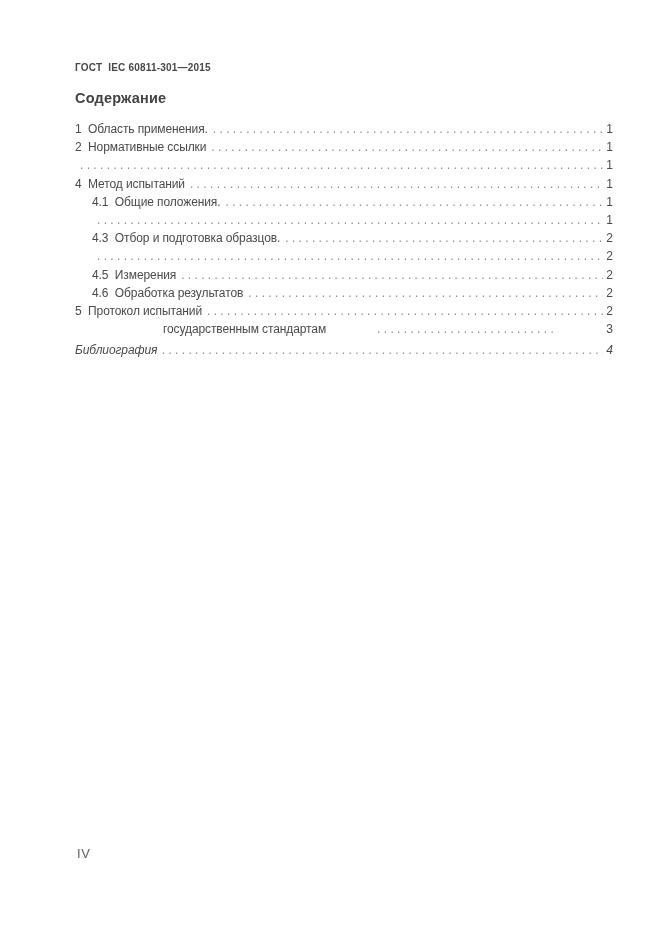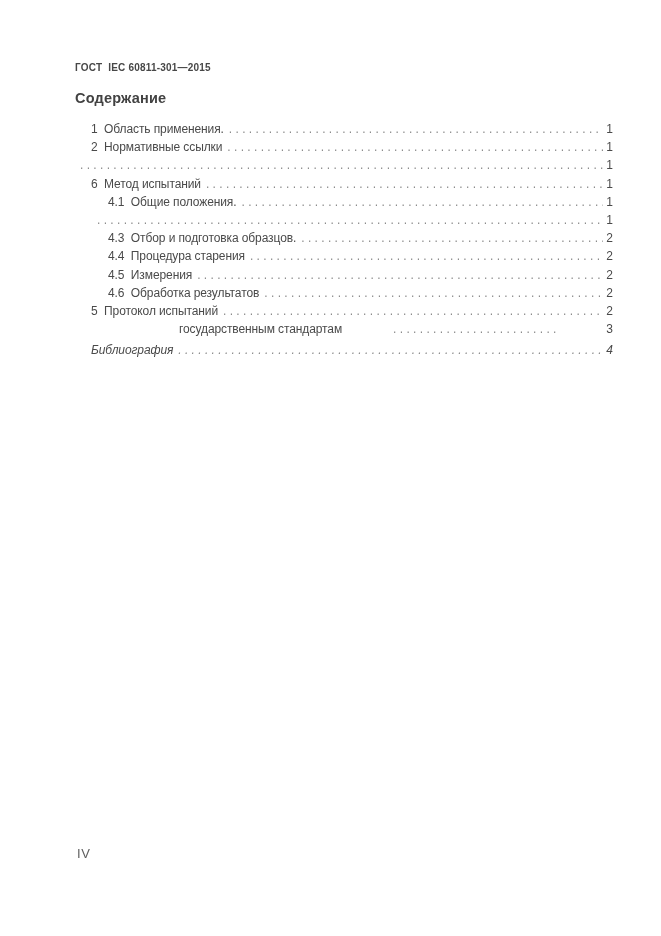--- a/index.html
+++ b/index.html
@@ -47,21 +47,20 @@
   .toc-row {
     display: flex;
     align-items: baseline;
     height: 18.2px;
     overflow: hidden;
   }
   .toc-row .t {
     white-space: pre;
     letter-spacing: -0.1px;
     flex: 0 0 auto;
-    margin-left: 16px;
   }
   .toc-row.lvl1 { padding-left: 17px; justify-content: center; }
   .toc-row.lvl2 { padding-left: 88px; gap: 46px; }
   .toc-row.noleader .t { letter-spacing: -0.35px; }
   .toc-row.gap-before { margin-top: 3px; font-style: italic; }
   .leader {
     flex: 1 1 auto;
     overflow: hidden;
     white-space: nowrap;
     text-align: right;
@@ -102,40 +101,39 @@
     <div class="toc-row lvl0">
       <span class="t">2  Нормативные ссылки</span>
       <span class="leader"></span>
       <span class="pg">1</span>
     </div>
     <div class="toc-row lvl0">
       <span class="leader"></span>
       <span class="pg">1</span>
     </div>
     <div class="toc-row lvl0">
-      <span class="t">6  Метод испытаний</span>
+      <span class="t">4  Метод испытаний</span>
       <span class="leader"></span>
       <span class="pg">1</span>
     </div>
     <div class="toc-row lvl1">
       <span class="t">4.1  Общие положения.</span>
       <span class="leader"></span>
       <span class="pg">1</span>
     </div>
     <div class="toc-row lvl1">
       <span class="leader"></span>
       <span class="pg">1</span>
     </div>
     <div class="toc-row lvl1">
       <span class="t">4.3  Отбор и подготовка образцов.</span>
       <span class="leader"></span>
       <span class="pg">2</span>
     </div>
     <div class="toc-row lvl1">
-      <span class="t">4.4  Процедура старения</span>
       <span class="leader"></span>
       <span class="pg">2</span>
     </div>
     <div class="toc-row lvl1">
       <span class="t">4.5  Измерения</span>
       <span class="leader"></span>
       <span class="pg">2</span>
     </div>
     <div class="toc-row lvl1">
       <span class="t">4.6  Обработка результатов</span>

